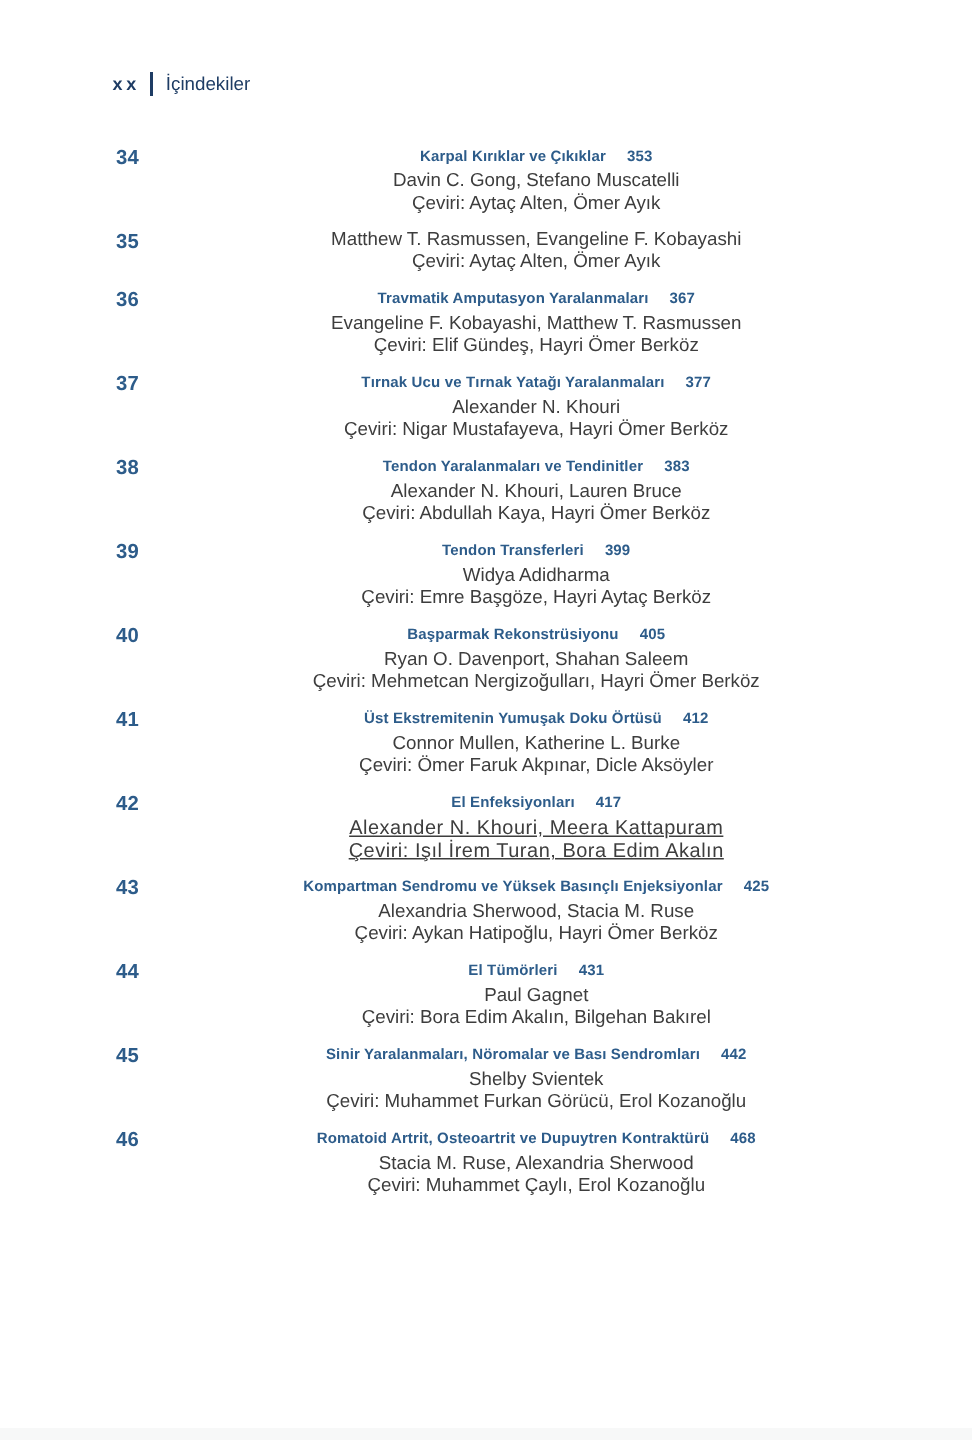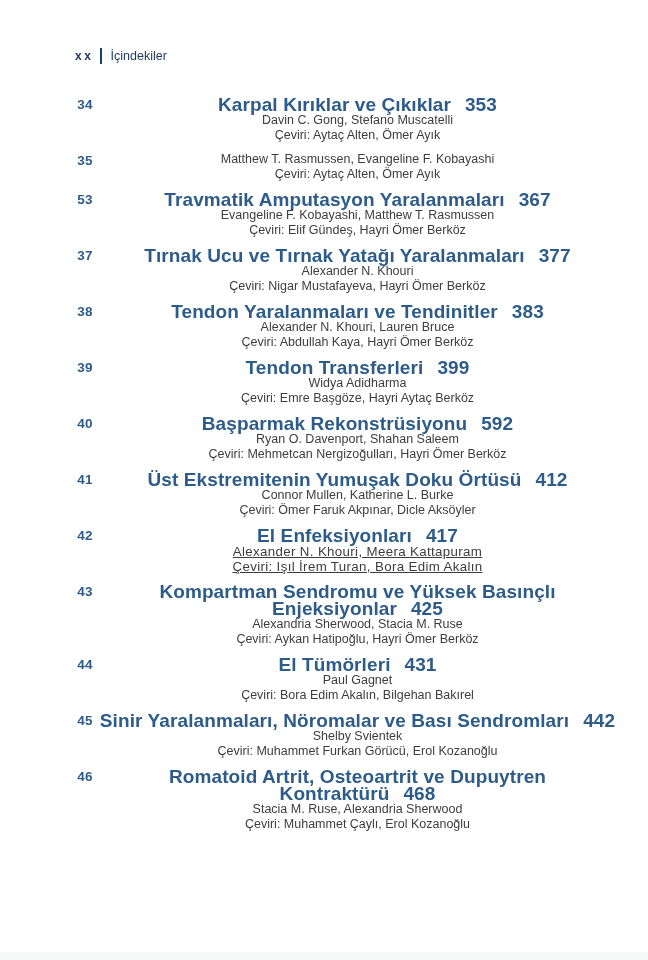--- a/index.html
+++ b/index.html
@@ -56,21 +56,21 @@
     width: 20px;
     font-weight: bold;
     font-size: 13.5px;
     line-height: 17px;
     color: var(--title-blue, #2d5c8a);
     letter-spacing: 0.2px;
   }
   .entry-body { flex: 1; }
   .title-line {
     font-weight: bold;
-    font-size: 19px;
+    font-size: 10px;
     line-height: 17px;
     color: var(--title-blue, #2d5c8a);
     letter-spacing: 0.1px;
   }
   .page-no { margin-left: 14px; }
   .sub-line {
     font-size: 12.5px;
     line-height: 15px;
     color: var(--body-text, #3d3d3d);
   }
@@ -112,21 +112,21 @@
       </div>
     </div>
       <div class="entry">
       <div class="entry-num">35</div>
       <div class="entry-body">
         <div class="sub-line authors">Matthew T. Rasmussen, Evangeline F. Kobayashi</div>
         <div class="sub-line translators">Çeviri: Aytaç Alten, Ömer Ayık</div>
       </div>
     </div>
       <div class="entry">
-      <div class="entry-num">53</div>
+      <div class="entry-num">36</div>
       <div class="entry-body">
         <div class="title-line">
           <span class="title-text">Travmatik Amputasyon Yaralanmaları</span><span class="page-no">367</span>
         </div>
         <div class="sub-line authors">Evangeline F. Kobayashi, Matthew T. Rasmussen</div>
         <div class="sub-line translators">Çeviri: Elif Gündeş, Hayri Ömer Berköz</div>
       </div>
     </div>
       <div class="entry">
       <div class="entry-num">37</div>
@@ -155,21 +155,21 @@
           <span class="title-text">Tendon Transferleri</span><span class="page-no">399</span>
         </div>
         <div class="sub-line authors">Widya Adidharma</div>
         <div class="sub-line translators">Çeviri: Emre Başgöze, Hayri Aytaç Berköz</div>
       </div>
     </div>
       <div class="entry">
       <div class="entry-num">40</div>
       <div class="entry-body">
         <div class="title-line">
-          <span class="title-text">Başparmak Rekonstrüsiyonu</span><span class="page-no">592</span>
+          <span class="title-text">Başparmak Rekonstrüsiyonu</span><span class="page-no">405</span>
         </div>
         <div class="sub-line authors">Ryan O. Davenport, Shahan Saleem</div>
         <div class="sub-line translators">Çeviri: Mehmetcan Nergizoğulları, Hayri Ömer Berköz</div>
       </div>
     </div>
       <div class="entry">
       <div class="entry-num">41</div>
       <div class="entry-body">
         <div class="title-line">
           <span class="title-text">Üst Ekstremitenin Yumuşak Doku Örtüsü</span><span class="page-no">412</span>

